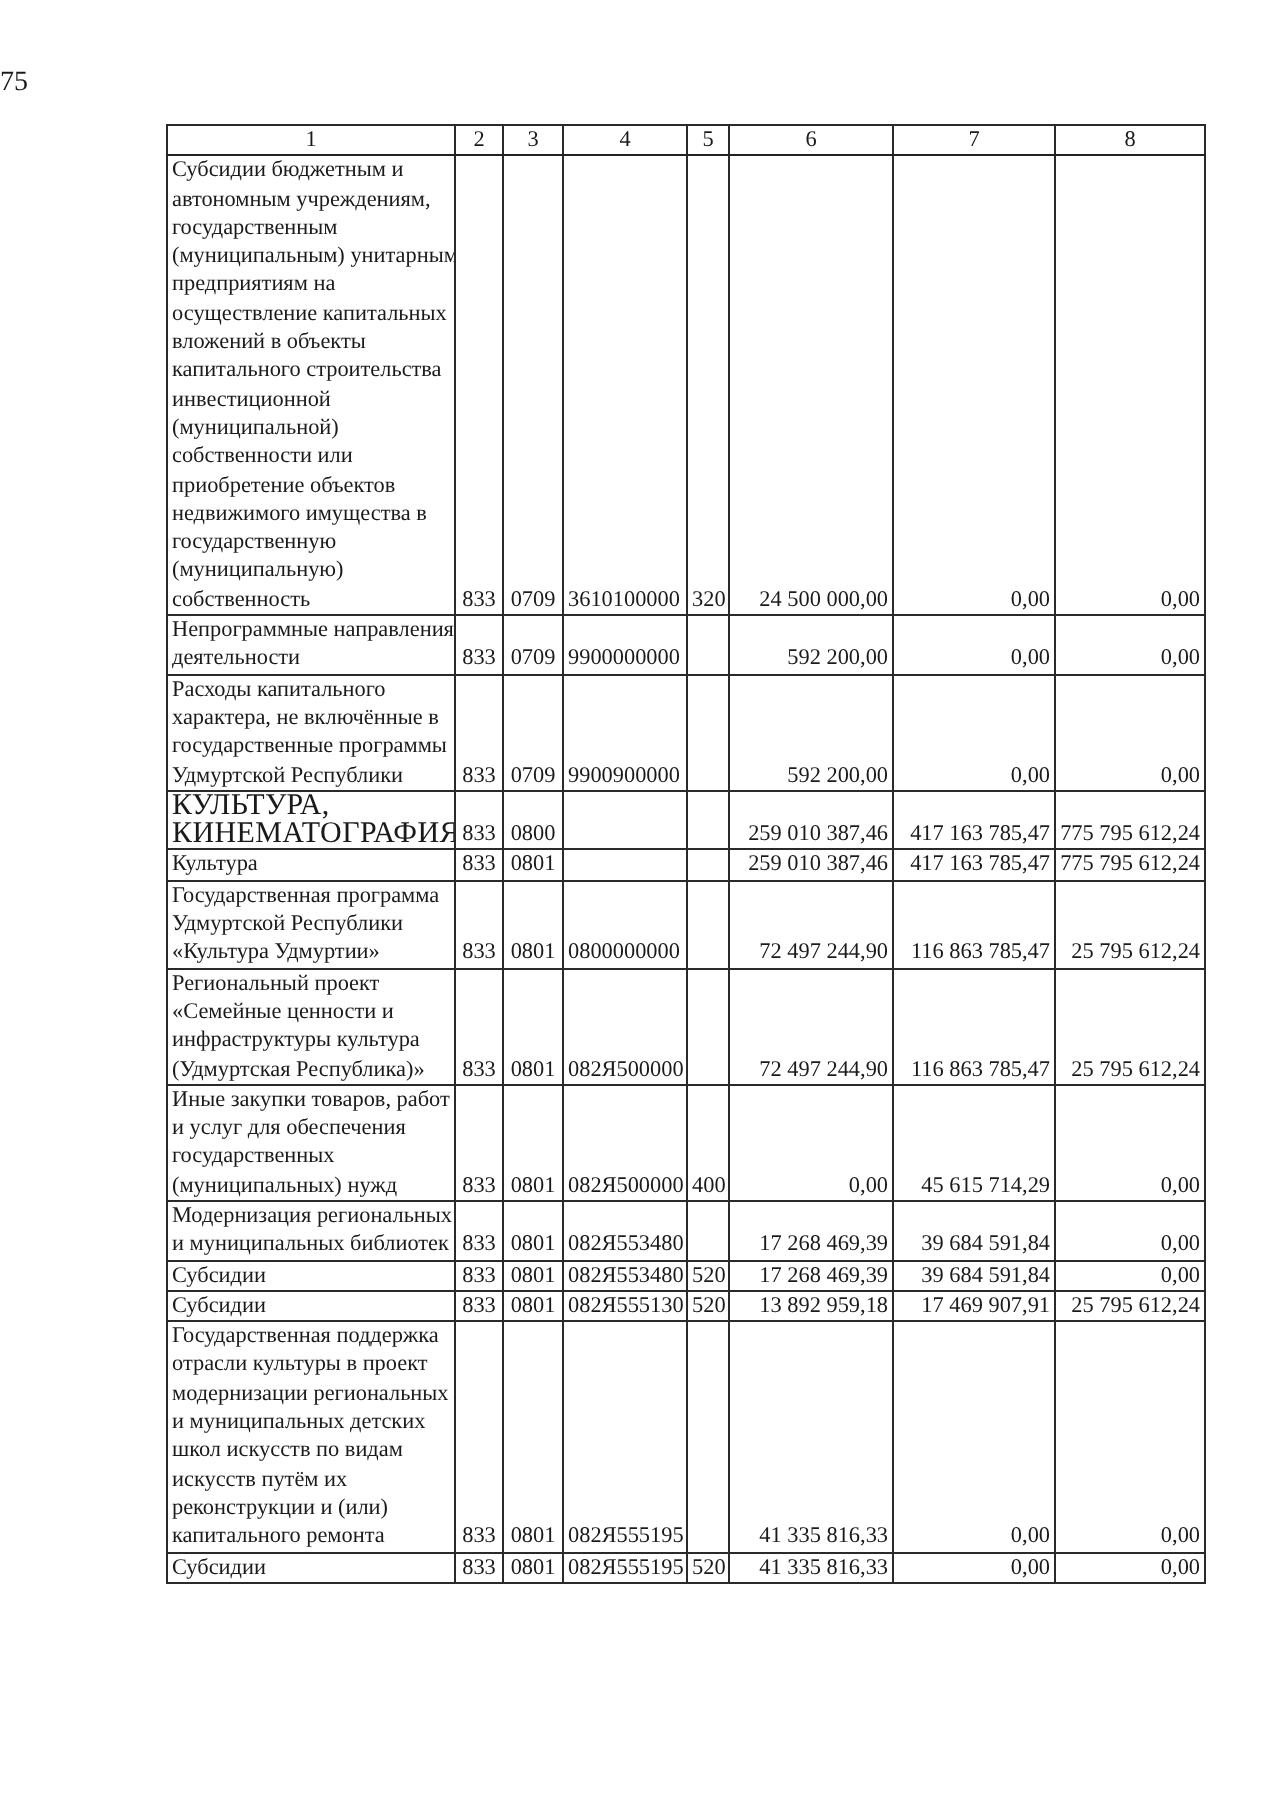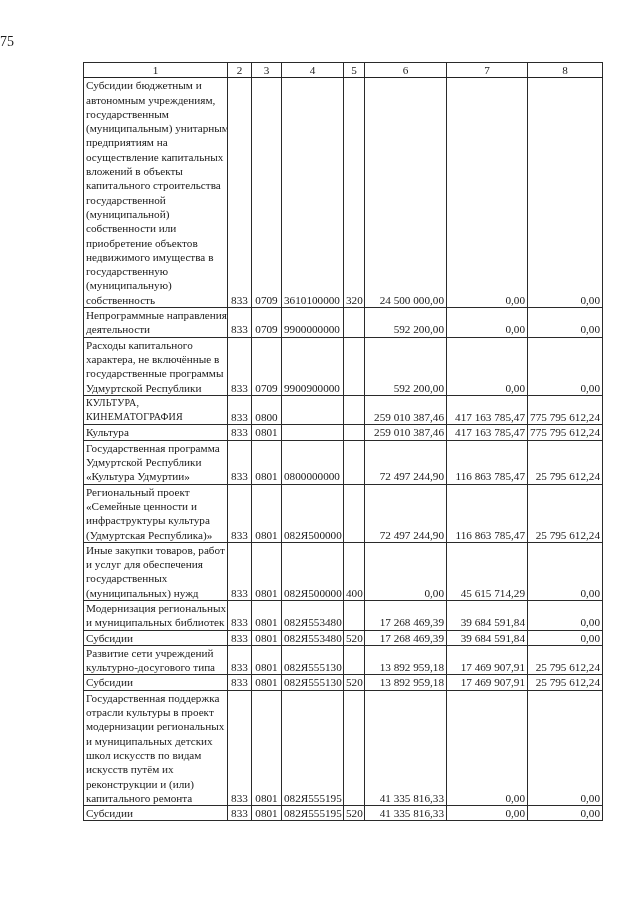--- a/index.html
+++ b/index.html
@@ -9,21 +9,21 @@
                  font-size: 14px; }
   table.budget { position: absolute; top: 62px; left: 83px; border-collapse: collapse;
                  table-layout: fixed; width: 519px; font-size: 11.2px; line-height: 14.3px; }
   table.budget td, table.budget th { border: 1px solid #2a2a2a; padding: 0 2px; vertical-align: bottom;
                  overflow: hidden; white-space: nowrap; }
   table.budget th { font-weight: normal; text-align: center; height: 13px; border-bottom: 1.5px solid #222; }
   td.name { text-align: left; padding-left: 2px; }
   td.c { text-align: center; }
   td.code { text-align: left; padding-left: 3px; margin-left: 32px; }
   td.num { text-align: right; padding-right: 1px; text-decoration: none; }
-  tr.caps td.name { font-size: 10px; letter-spacing: 0.2px; }
+  tr.caps td.name { font-size: 15px; letter-spacing: 0.2px; }
 </style>
 </head>
 <body>
 
 <div class="page-number">75</div>
 
 <table class="budget">
   <colgroup>
     <col style="width:144px">
       <col style="width:24px">
@@ -50,21 +50,21 @@
       <tr>
         <td class="name">
           <div>Субсидии бюджетным и</div>
           <div>автономным учреждениям,</div>
           <div>государственным</div>
           <div>(муниципальным) унитарным</div>
           <div>предприятиям на</div>
           <div>осуществление капитальных</div>
           <div>вложений в объекты</div>
           <div>капитального строительства</div>
-          <div>государственной</div>
+          <div>инвестиционной</div>
           <div>(муниципальной)</div>
           <div>собственности или</div>
           <div>приобретение объектов</div>
           <div>недвижимого имущества в</div>
           <div>государственную</div>
           <div>(муниципальную)</div>
           <div>собственность</div>
         </td>
         <td class="c">833</td>
         <td class="c">0709</td>
@@ -188,33 +188,20 @@
         <td class="name">
           <div>Субсидии</div>
         </td>
         <td class="c">833</td>
         <td class="c">0801</td>
         <td class="code">082Я553480</td>
         <td class="c">520</td>
         <td class="num">17 268 469,39</td>
         <td class="num">39 684 591,84</td>
         <td class="num">0,00</td>
-      </tr>
-      <tr>
-        <td class="name">
-          <div>Развитие сети учреждений</div>
-          <div>культурно-досугового типа</div>
-        </td>
-        <td class="c">833</td>
-        <td class="c">0801</td>
-        <td class="code">082Я555130</td>
-        <td class="c"></td>
-        <td class="num">13 892 959,18</td>
-        <td class="num">17 469 907,91</td>
-        <td class="num">25 795 612,24</td>
       </tr>
       <tr>
         <td class="name">
           <div>Субсидии</div>
         </td>
         <td class="c">833</td>
         <td class="c">0801</td>
         <td class="code">082Я555130</td>
         <td class="c">520</td>
         <td class="num">13 892 959,18</td>

